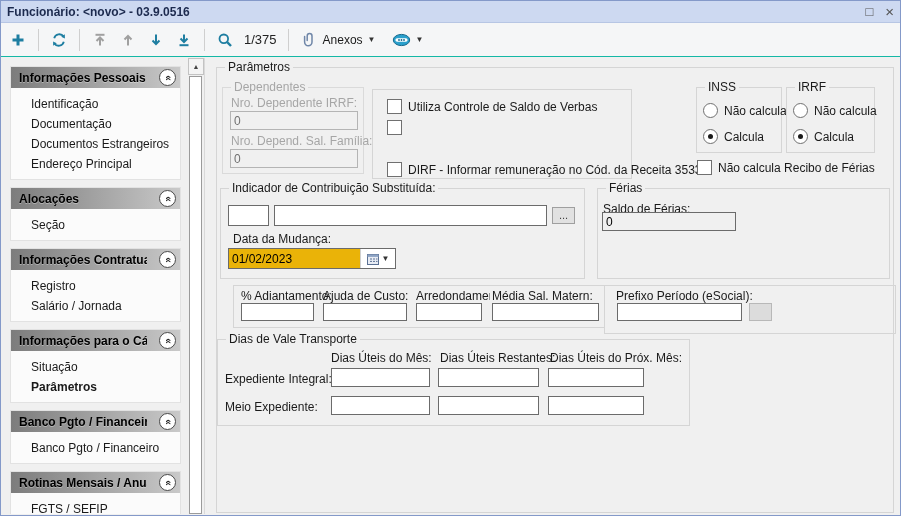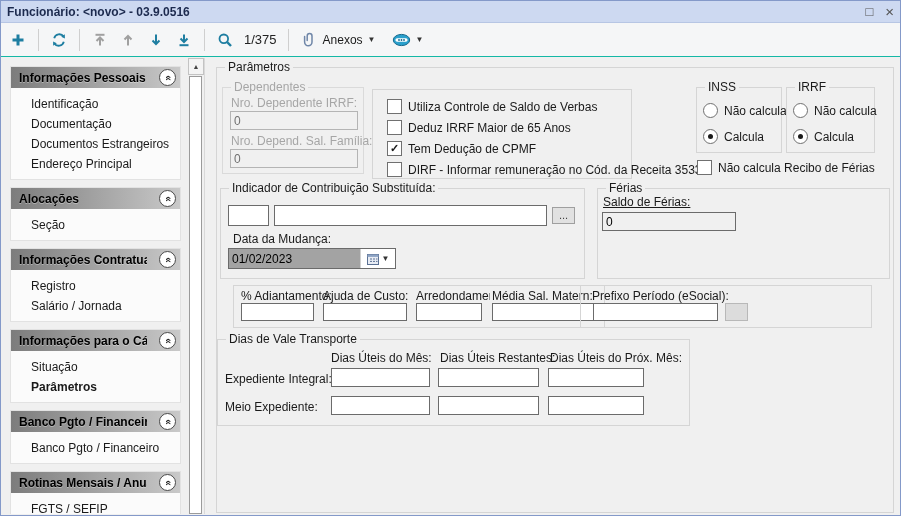--- a/index.html
+++ b/index.html
@@ -40,21 +40,21 @@
   .inp.dis{background:#f0f0f0;border-color:#b4b4b4;color:#707070;}
   .inp.ro{background:#f0f0f0;}
   .cbrow{position:absolute;display:flex;align-items:center;gap:6px;white-space:nowrap;cursor:default;}
   .cb{width:13px;height:13px;background:#fff;border:1px solid #707070;box-sizing:content-box;display:flex;align-items:center;justify-content:center;flex:none;}
   .cb.on::after{content:"✓";font-size:11px;font-weight:bold;color:#1a1a1a;line-height:1;margin-top:-1px;}
   .radio{width:13px;height:13px;background:#fff;border:1px solid #707070;border-radius:50%;display:flex;align-items:center;justify-content:center;flex:none;}
   .radio.on::after{content:"";width:5px;height:5px;border-radius:50%;background:#1a1a1a;}
   .btn{position:absolute;box-sizing:border-box;background:#e1e1e1;border:1px solid #9f9f9f;display:flex;align-items:center;justify-content:center;color:#444;font-size:11px;line-height:1;}
   .btn.dis{background:#dcdcdc;border-color:#b8b8b8;}
   .datec{position:absolute;display:flex;box-sizing:border-box;border:1px solid #6b6b6b;background:#fff;}
-  .datec input{flex:1;border:none;outline:none;font-family:"Liberation Sans",sans-serif;font-size:12px;padding:0 3px;min-width:0;background:#a3a3a3;}
+  .datec input{flex:1;border:none;outline:none;font-family:"Liberation Sans",sans-serif;font-size:12px;padding:0 3px;min-width:0;background:#eab308;}
   .datebtn{width:34px;display:flex;align-items:center;justify-content:center;gap:3px;border-left:1px solid #d0d0d0;background:#fff;}
 </style>
 </head>
 <body>
 
 <div class="window">
 
   <div class="titlebar">
     <span class="title">Funcionário: &lt;novo&gt; - 03.9.0516</span>
     <span class="tb-btns">
@@ -227,25 +227,20 @@
         <input class="inp dis" style="left: 7px; top: 61px; width: 128px; height: 19px;" value="0">
       </div>
 
       <div class="gb" style="left:155px;top:21px;width:260px;height:90px;">
         <div class="cbrow" style="left:14px;top:9px;">
           <span class="cb"></span>
           <span>Utiliza Controle de Saldo de Verbas</span>
         </div>
         <div class="cbrow" style="left:14px;top:30px;">
           <span class="cb"></span>
-          <span>Deduz IRRF Maior de 65 Anos</span>
-        </div>
-        <div class="cbrow" style="left:14px;top:51px;">
-          <span class="cb on"></span>
-          <span>Tem Dedução de CPMF</span>
         </div>
         <div class="cbrow" style="left:14px;top:72px;">
           <span class="cb"></span>
           <span>DIRF - Informar remuneração no Cód. da Receita 3533</span>
         </div>
       </div>
 
       <div class="gb" style="left:479px;top:19px;width:86px;height:66px;">
         <span class="cap">INSS</span>
         <div class="cbrow" style="left:6px;top:15px;">
@@ -289,36 +284,36 @@
               <rect x="0.5" y="1.5" width="11" height="2.4" fill="#8da3c4"></rect>
               <path d="M3 6h2M6 6h2M9 6h1.5M3 8.4h2M6 8.4h2M9 8.4h1.5" stroke="#5b7194" stroke-width="1"></path>
             </svg>
             <span class="caret">▼</span>
           </div>
         </div>
       </div>
 
       <div class="gb" style="left:380px;top:120px;width:293px;height:91px;">
         <span class="cap">Férias</span>
-        <span class="lbl" style="left:5px;top:7px;text-decoration:underline;">Saldo de Férias:</span>
+        <span class="lbl" style="left:5px;top:14px;text-decoration:underline;">Saldo de Férias:</span>
         <input class="inp ro" style="left: 4px; top: 23px; width: 134px; height: 19px;" value="0">
       </div>
 
       <div class="gb" style="left:16px;top:217px;width:372px;height:43px;">
         <span class="lbl" style="left:7px;top:4px;">% Adiantamento:</span>
         <input class="inp" style="left: 7px; top: 17px; width: 73px; height: 18px;" value="">
         <span class="lbl" style="left:89px;top:4px;">Ajuda de Custo:</span>
         <input class="inp" style="left: 89px; top: 17px; width: 84px; height: 18px;" value="">
         <span class="lbl" style="left:182px;top:4px;max-width:74px;overflow:hidden;">Arredondamento:</span>
         <input class="inp" style="left: 182px; top: 17px; width: 66px; height: 18px;" value="">
         <span class="lbl" style="left:258px;top:4px;">Média Sal. Matern:</span>
         <input class="inp" style="left: 258px; top: 17px; width: 107px; height: 18px;" value="">
       </div>
 
-      <div class="gb" style="left:363px;top:217px;width:292px;height:43px;">
+      <div class="gb" style="left:387px;top:217px;width:292px;height:49px;">
         <span class="lbl" style="left:11px;top:4px;">Prefixo Período (eSocial):</span>
         <input class="inp" style="left: 12px; top: 17px; width: 125px; height: 18px;" value="">
         <div class="btn dis" style="left:144px;top:17px;width:23px;height:18px;"></div>
       </div>
 
       <div class="gb" style="left:0px;top:271px;width:473px;height:87px;">
         <span class="cap">Dias de Vale Transporte</span>
         <span class="lbl" style="left:113px;top:12px;">Dias Úteis do Mês:</span>
         <span class="lbl" style="left:222px;top:12px;">Dias Úteis Restantes:</span>
         <span class="lbl" style="left:332px;top:12px;">Dias Úteis do Próx. Mês:</span>

